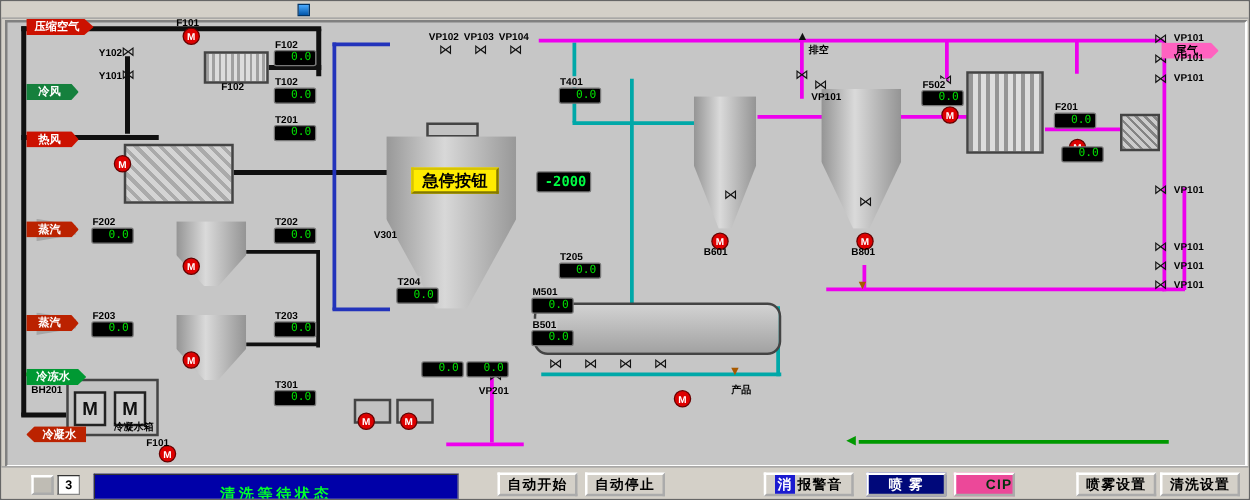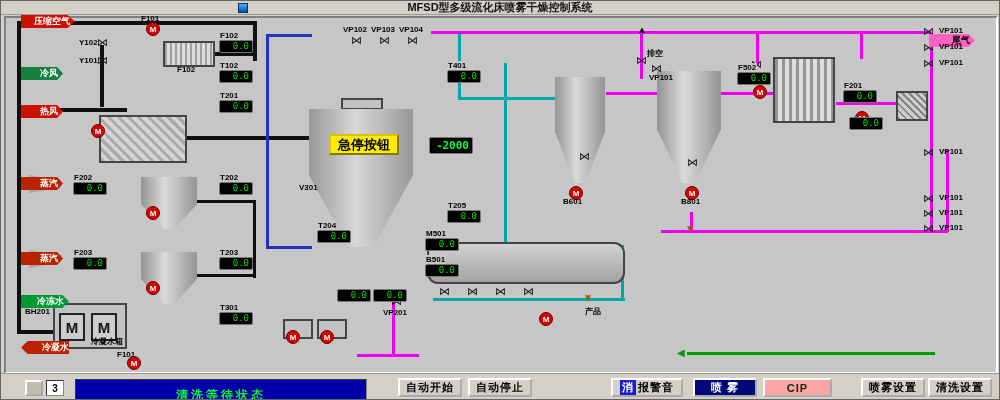--- a/index.html
+++ b/index.html
@@ -23,40 +23,39 @@
   .v-mbox{border:2px solid #222;background:#cccccc;display:flex;align-items:center;justify-content:center;font-weight:bold;font-size:15px;color:#111}
   .v-funnel{clip-path:polygon(0 0,100% 30%,100% 70%,0 100%);background:#a6a6a6;border:none}
   .valve{position:absolute;width:12px;height:10px;font-size:11px;line-height:10px;color:#111;z-index:3;cursor:pointer}
   .valve::before{content:"⋈"}
   .pump{position:absolute;width:14px;height:14px;border-radius:50%;background:#dd0000;border:1px solid #660000;color:#fff;font-size:8px;font-weight:bold;display:flex;align-items:center;justify-content:center;z-index:4;cursor:pointer}
   .disp{position:absolute;display:flex;flex-direction:column;align-items:flex-start;z-index:4}
   .dtag{font-size:8px;line-height:9px;color:#000;background:#c6c6c6;padding:0 1px;font-weight:bold}
   .dval{background:#000;color:#00dd00;font-family:"DejaVu Sans Mono",monospace;font-size:9px;line-height:11px;min-width:34px;text-align:right;padding:0 3px;border:1px solid #777;border-radius:2px}
   .disp.big .dval{min-width:44px;font-size:11px;line-height:15px;color:#00ff44;font-weight:bold}
   .tag{position:absolute;font-size:8px;line-height:9px;color:#000;z-index:4;white-space:nowrap;font-weight:bold}
-  .flow-arrow{position:absolute;height:13px;line-height:13px;font-size:9px;font-weight:bold;text-align:right;color:#fff;clip-path:polygon(0 0,86% 0,100% 50%,86% 100%,0 100%);z-index:4;white-space:nowrap;padding-right:5px}
+  .flow-arrow{position:absolute;height:13px;line-height:13px;font-size:9px;font-weight:bold;text-align:center;color:#fff;clip-path:polygon(0 0,86% 0,100% 50%,86% 100%,0 100%);z-index:4;white-space:nowrap;padding-right:5px}
   .flow-arrow.left{clip-path:polygon(14% 0,100% 0,100% 100%,14% 100%,0 50%);padding-right:0;padding-left:5px}
   .dirarrow{position:absolute;font-size:10px;line-height:10px;z-index:4}
   #watermark{position:absolute;left:64px;top:72px;font-size:30px;font-weight:bold;letter-spacing:1px;color:#f30d0d;white-space:nowrap;z-index:9;
     text-shadow:2px 0 #2b2bd6,-2px 0 #2b2bd6,0 2px #2b2bd6,0 -2px #2b2bd6,2px 2px #2b2bd6,-2px -2px #2b2bd6,2px -2px #2b2bd6,-2px 2px #2b2bd6,4px 4px 4px rgba(20,20,180,.6)}
   #estop{position:absolute;left:328px;top:133px;width:70px;height:21px;background:#ffec00;border:2px outset #d8c400;color:#000;font-size:13px;font-weight:bold;display:flex;align-items:center;justify-content:center;z-index:6;cursor:pointer}
   #bottombar{position:absolute;left:0;bottom:0;width:100%;height:26px;background:#d4d0c8;border-top:1px solid #999}
   #minibtn{position:absolute;left:24px;top:379px;width:18px;height:16px;background:#bfbcb4;border:2px outset #fff;z-index:10;cursor:pointer}
   #counterbox{position:absolute;left:45px;top:379px;width:18px;height:16px;background:#fff;border:1px inset #888;font-size:10px;font-weight:bold;color:#000;display:flex;align-items:center;justify-content:center;z-index:10}
   #statusbox{position:absolute;left:74px;top:378px;width:292px;height:32px;background:#0000a8;border:1px inset #888;color:#00ff2a;font-size:12px;font-weight:bold;display:flex;align-items:center;justify-content:center;letter-spacing:3px;z-index:10}
   .btn{position:absolute;top:377px;height:19px;background:#d4d0c8;border:2px outset #ffffff;font-size:11px;font-weight:bold;color:#000;display:flex;align-items:center;justify-content:center;gap:2px;cursor:pointer;letter-spacing:1px;z-index:10}
   .btn .bicon{display:inline-block;padding:0 2px;color:#fff;font-weight:bold}
 </style>
 </head>
 <body>
 
 <div id="screen">
   <div id="titlebar">
     <span id="app-icon"></span>
-    <span>MFSD型多级流化床喷雾干燥控制系统</span>
   </div>
 
   <div id="mainframe"></div>
 
   <div id="diagram">
     <div id="estop">急停按钮</div>
   <div class="pipe" style="left: 16px; top: 20px; width: 4px; height: 312px; background: rgb(16, 16, 16);"></div>
       <div class="pipe" style="left: 16px; top: 20px; width: 240px; height: 4px; background: rgb(16, 16, 16);"></div>
       <div class="pipe" style="left: 252px; top: 22px; width: 4px; height: 38px; background: rgb(16, 16, 16);"></div>
       <div class="pipe" style="left: 214px; top: 51px; width: 42px; height: 4px; background: rgb(16, 16, 16);"></div>
@@ -223,21 +222,21 @@
       <div class="disp" style="left: 848px; top: 116px;">
         <span class="dval">0.0</span>
       </div>
       <div class="tag" style="left: 140px; top: 13px;">F101</div>
       <div class="tag" style="left: 342px; top: 24px;">VP102</div>
       <div class="tag" style="left: 370px; top: 24px;">VP103</div>
       <div class="tag" style="left: 398px; top: 24px;">VP104</div>
       <div class="tag" style="left: 78px; top: 37px;">Y102</div>
       <div class="tag" style="left: 78px; top: 55px;">Y101</div>
       <div class="tag" style="left: 176px; top: 64px;">F102</div>
-      <div class="tag" style="left: 646px; top: 48px;">排空</div>
+      <div class="tag" style="left: 646px; top: 34px;">排空</div>
       <div class="tag" style="left: 648px; top: 72px;">VP101</div>
       <div class="tag" style="left: 938px; top: 25px;">VP101</div>
       <div class="tag" style="left: 938px; top: 41px;">VP101</div>
       <div class="tag" style="left: 938px; top: 57px;">VP101</div>
       <div class="tag" style="left: 938px; top: 146px;">VP101</div>
       <div class="tag" style="left: 938px; top: 192px;">VP101</div>
       <div class="tag" style="left: 938px; top: 207px;">VP101</div>
       <div class="tag" style="left: 938px; top: 222px;">VP101</div>
       <div class="tag" style="left: 298px; top: 182px;">V301</div>
       <div class="tag" style="left: 562px; top: 196px;">B601</div>
@@ -263,21 +262,21 @@
     <div class="btn" style="left: 467px; width: 64px;">
       <span>自动停止</span>
     </div>
     <div class="btn" style="left: 610px; width: 72px;">
       <span class="bicon" style="background: rgb(27, 27, 208);">消</span>
       <span>报警音</span>
     </div>
     <div class="btn" style="left: 692px; width: 64px; background: rgb(0, 8, 122); color: rgb(255, 255, 255);">
       <span>喷 雾</span>
     </div>
-    <div class="btn" style="left: 762px; width: 69px; background: #fca5a5; color: rgb(0, 49, 13);">
+    <div class="btn" style="left: 762px; width: 49px; background: #ec4899; color: rgb(0, 49, 13); justify-content: flex-end;">
       <span>CIP</span>
     </div>
     <div class="btn" style="left: 860px; width: 64px;">
       <span>喷雾设置</span>
     </div>
     <div class="btn" style="left: 927px; width: 64px;">
       <span>清洗设置</span>
     </div>
   </div>
 

